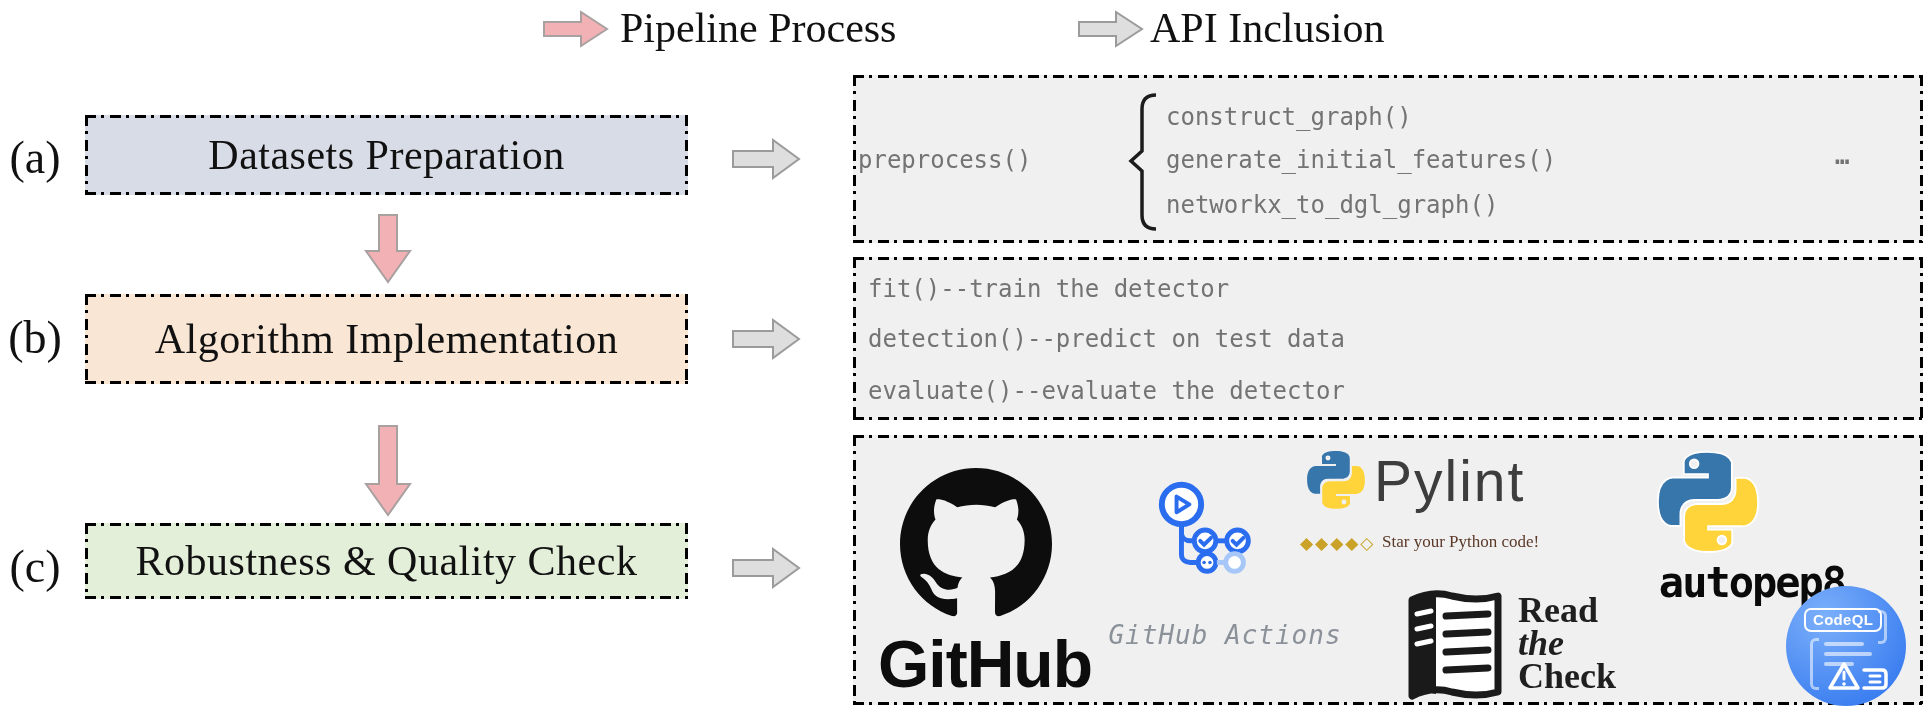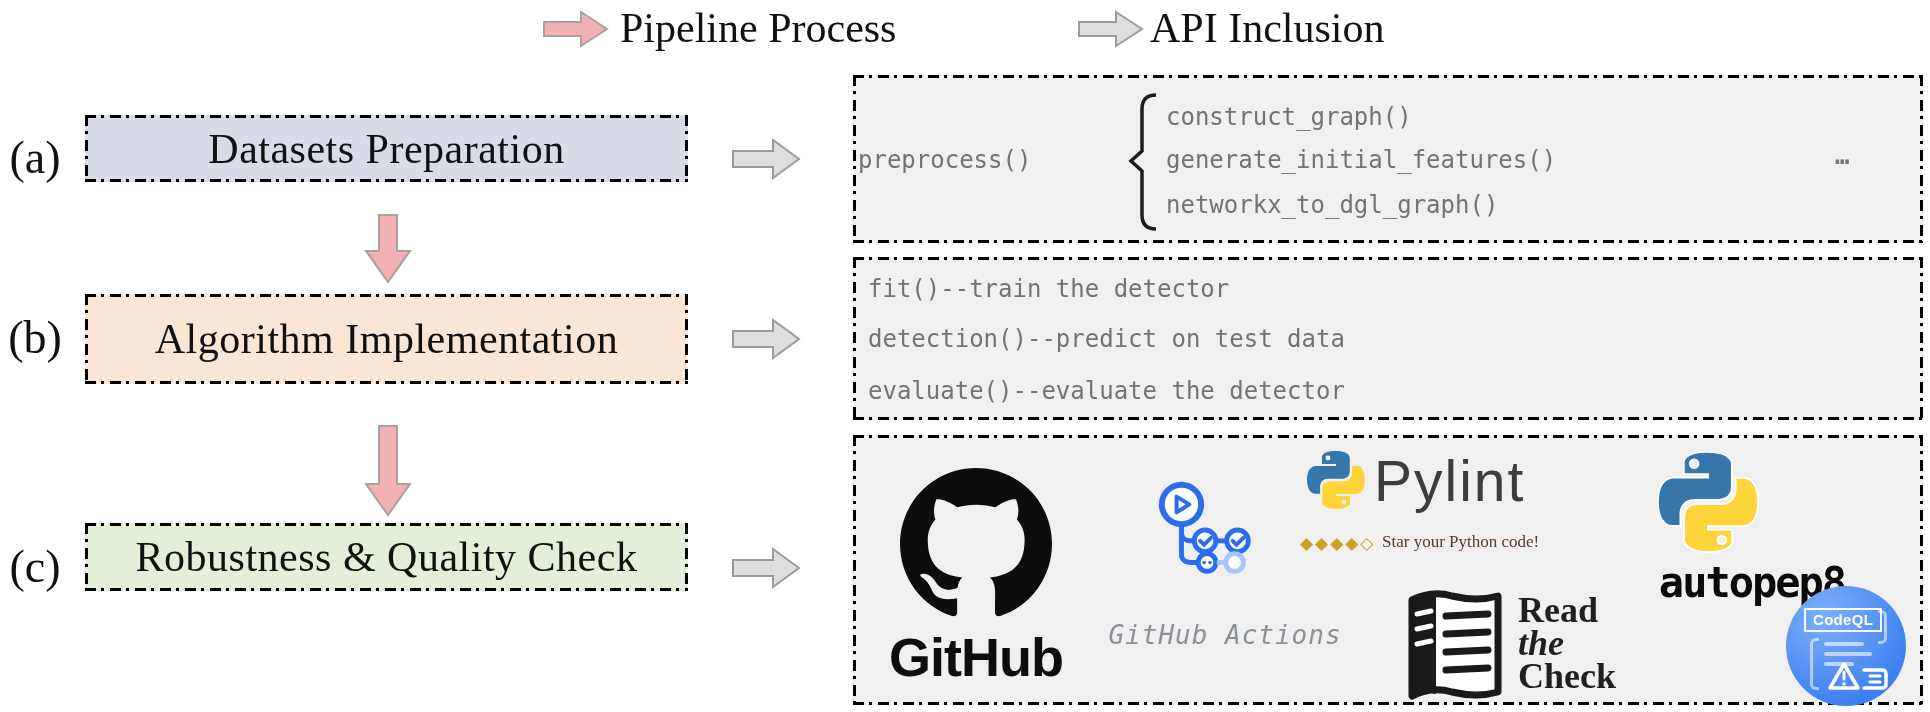--- a/index.html
+++ b/index.html
@@ -26,35 +26,35 @@
           font-size:42px; letter-spacing:.5px; }
   .apibox{ left:853px; width:1070px; }
 
   .tag{ position:absolute; left:2px; width:66px; text-align:center; font-size:46px; }
 
   .legend-label{ position:absolute; top:2px; height:52px; line-height:52px; font-size:42px; }
 
   .code{ font-family:"DejaVu Sans Mono", monospace; font-size:24px; line-height:44px; color:#737373; white-space:pre; }
   .code2{ line-height:51px; }
 
-  .github-word{ font-family:"Liberation Sans", sans-serif; font-weight:800; font-size:54px;
+  .github-word{ font-family:"Liberation Sans", sans-serif; font-weight:800; font-size:66px;
                 letter-spacing:-1px; color:var(--github_black); text-align:center; }
   .actions-word{ font-family:"DejaVu Sans Mono", monospace; font-size:26px; color:var(--actions_text);
                  text-align:center; letter-spacing:1px;font-style:italic; }
   .pylint-word{ font-family:"Liberation Sans", sans-serif; font-size:57px; color:var(--pylint_text); letter-spacing:2px; }
   .pylint-stars{ font-size:17px; color:var(--pylint_gold); letter-spacing:2px; }
   .pylint-tagline{ font-family:"Liberation Serif", serif; font-size:17px; color:var(--tagline_color); }
   .autopep8-word{ font-family:"DejaVu Sans Mono", monospace; font-weight:700; font-size:42px;
                   color:#0a0a0a; text-align:center; letter-spacing:-2px;margin-left:40px; }
   .rtd-line{ font-family:"Liberation Serif", serif; font-weight:700; font-size:36px; line-height:33px; color:#1f1f1f; }
   .rtd-line.it{ font-style:italic; font-weight:600; }
 
   .codeql-circle{ position:absolute; border-radius:50%;
     background:radial-gradient(circle at 32% 26%, var(--codeql_blue_1), var(--codeql_blue_2) 78%); }
-  .codeql-badge{ position:absolute; left:18px; top:22px; border:2.5px solid #fff; border-radius:1px;
+  .codeql-badge{ position:absolute; left:18px; top:22px; border:2.5px solid #fff; border-radius:7px;
     color:#fff; font-family:"Liberation Sans", sans-serif; font-weight:700; font-size:15px;
     padding:1px 7px 2px; letter-spacing:.3px; }
   .codeql-line{ position:absolute; height:4px; border-radius:2px; background:rgba(255,255,255,.6); }
   .codeql-bracket-r{ position:absolute; width:9px; height:34px; border:3px solid rgba(255,255,255,.55);
     border-left:none; border-radius:0 6px 6px 0; }
   .codeql-bracket-l{ position:absolute; width:9px; height:52px; border:3px solid rgba(255,255,255,.55);
     border-right:none; border-radius:6px 0 0 6px; }
 </style>
 </head>
 <body>
@@ -66,27 +66,27 @@
 
 <svg class="abs" style="left:1078px;top:10px" width="66" height="38" viewBox="0 0 66 38">
   <path d="M1 12 H38 V2 L64 19 L38 36 V26 H1 Z" fill="var(--gray_arrow)" stroke="var(--gray_arrow_border)" stroke-width="2"></path>
 </svg>
 <div class="legend-label" style="left:1150px;">API Inclusion</div>
 
 <div class="tag" style="top:131px">(a)</div>
 <div class="tag" style="top:311px">(b)</div>
 <div class="tag" style="top:540px">(c)</div>
 
-<div class="ddbox stage" style="top:115px;height:67px;--fill:var(--box_a_fill)">
+<div class="ddbox stage" style="top:115px;height:80px;--fill:var(--box_a_fill)">
   <span>Datasets Preparation</span>
 </div>
 <div class="ddbox stage" style="top:294px;height:90px;--fill:var(--box_b_fill)">
   <span>Algorithm Implementation</span>
 </div>
-<div class="ddbox stage" style="top:523px;height:68px;--fill:var(--box_c_fill)">
+<div class="ddbox stage" style="top:523px;height:76px;--fill:var(--box_c_fill)">
   <span>Robustness &amp; Quality Check</span>
 </div>
 
 <svg class="abs" style="left:363px;top:214px" width="50" height="70" viewBox="0 0 50 70">
   <path d="M16 1 H34 V37 H47 L25 68 L3 37 H16 Z" fill="var(--pink_arrow)" stroke="var(--pink_arrow_border)" stroke-width="2"></path>
 </svg>
 <svg class="abs" style="left:363px;top:425px" width="50" height="92" viewBox="0 0 50 92">
   <path d="M16 1 H34 V59 H47 L25 90 L3 59 H16 Z" fill="var(--pink_arrow)" stroke="var(--pink_arrow_border)" stroke-width="2"></path>
 </svg>
 

